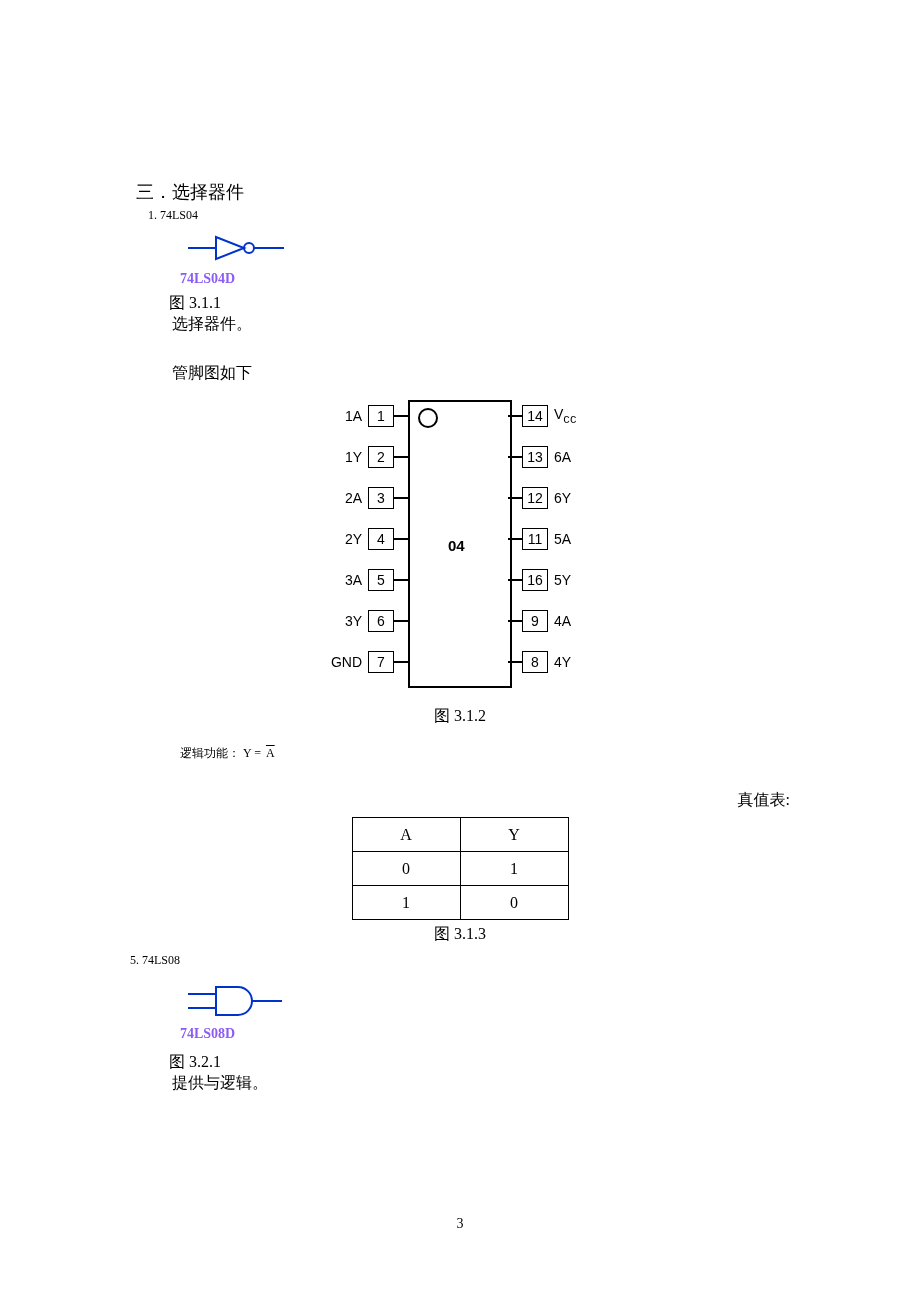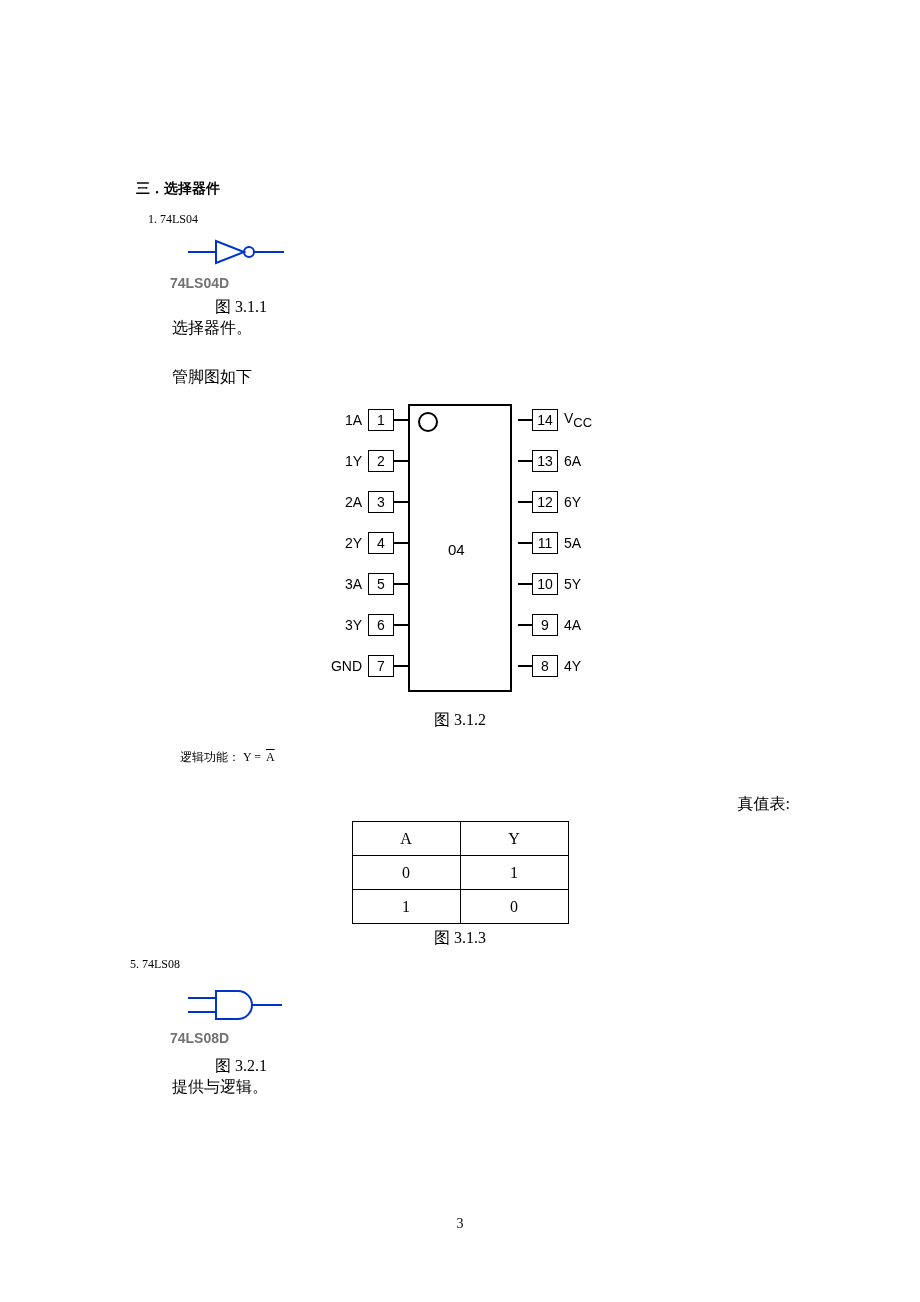--- a/index.html
+++ b/index.html
@@ -6,51 +6,51 @@
     body {
       width: 920px;
       height: 1302px;
       background: #fff;
       font-family: "SimSun", "宋体", serif;
       position: relative;
       padding: 180px 130px 0 130px;
       color: #000;
     }
     .section-heading {
-      font-size: 14px;
-      font-weight: bold;
-      margin-bottom: 14px;
+      font-size: 18px;
+      font-weight: normal;
+      margin-bottom: 4px;
       margin-left: 6px;
     }
     .sub-heading {
       font-size: 12px;
       margin-left: 18px;
       margin-bottom: 10px;
     }
     .gate-symbol {
       margin-left: 58px;
       margin-top: 4px;
       margin-bottom: 4px;
     }
     .gate-label {
-      color: #737373;
-      font-family: Liberation Sans, sans-serif;
+      color: #8b5cf6;
+      font-family: Liberation Serif, serif;
       font-weight: bold;
       font-size: 14px;
-      margin-left: 40px;
+      margin-left: 50px;
       margin-bottom: 6px;
     }
     .caption-center {
       font-size: 16px;
       text-align: center;
       margin-top: 4px;
     }
     .caption-left {
       font-size: 16px;
-      margin-left: 85px;
+      margin-left: 39px;
     }
     .body-text {
       font-size: 16px;
       margin-left: 42px;
     }
     .pinout-container {
       display: flex;
       justify-content: center;
       margin-top: 10px;
       margin-bottom: 8px;
@@ -78,32 +78,32 @@
       width: 20px;
       height: 20px;
       border: 2px solid #000;
       border-radius: 50%;
       background: #fff;
     }
     .chip-name {
       position: absolute;
       left: 128px;
       top: 143px;
-      font-weight: normal;
+      font-weight: bold;
       font-size: 15px;
       text-align: center;
     }
     .pin-row {
       position: absolute;
       display: flex;
       align-items: center;
       height: 24px;
     }
     .pin-row.left { left: 0; }
-    .pin-row.right { left: 198px; }
+    .pin-row.right { left: 188px; }
     .pin-label-left {
       width: 48px;
       text-align: right;
       padding-right: 6px;
     }
     .pin-label-right {
       width: 48px;
       text-align: left;
       padding-left: 6px;
     }
@@ -150,21 +150,21 @@
     }
     .page-number {
       position: absolute;
       bottom: 70px;
       left: 0;
       width: 100%;
       text-align: center;
       font-size: 14px;
       font-family: "SimSun", serif;
     }
-    .vcc-sub { font-size: 13px; vertical-align: sub; }
+    .vcc-sub { font-size: 11px; vertical-align: sub; font-family: Liberation Mono, monospace; }
   </style>
 </head>
 <body>
 
 <div class="section-heading">三．选择器件</div>
 
 <div class="sub-heading">1. 74LS04</div>
 
 <div class="gate-symbol">
   <svg width="100" height="30" viewBox="0 0 100 30">
@@ -238,21 +238,21 @@
       <span class="pin-box">12</span>
       <span class="pin-label-right">6Y</span>
     </div>
     <div class="pin-row right" style="top:133px;">
       <span class="pin-stub"></span>
       <span class="pin-box">11</span>
       <span class="pin-label-right">5A</span>
     </div>
     <div class="pin-row right" style="top:174px;">
       <span class="pin-stub"></span>
-      <span class="pin-box">10</span>
+      <span class="pin-box">16</span>
       <span class="pin-label-right">5Y</span>
     </div>
     <div class="pin-row right" style="top:215px;">
       <span class="pin-stub"></span>
       <span class="pin-box">9</span>
       <span class="pin-label-right">4A</span>
     </div>
     <div class="pin-row right" style="top:256px;">
       <span class="pin-stub"></span>
       <span class="pin-box">8</span>

